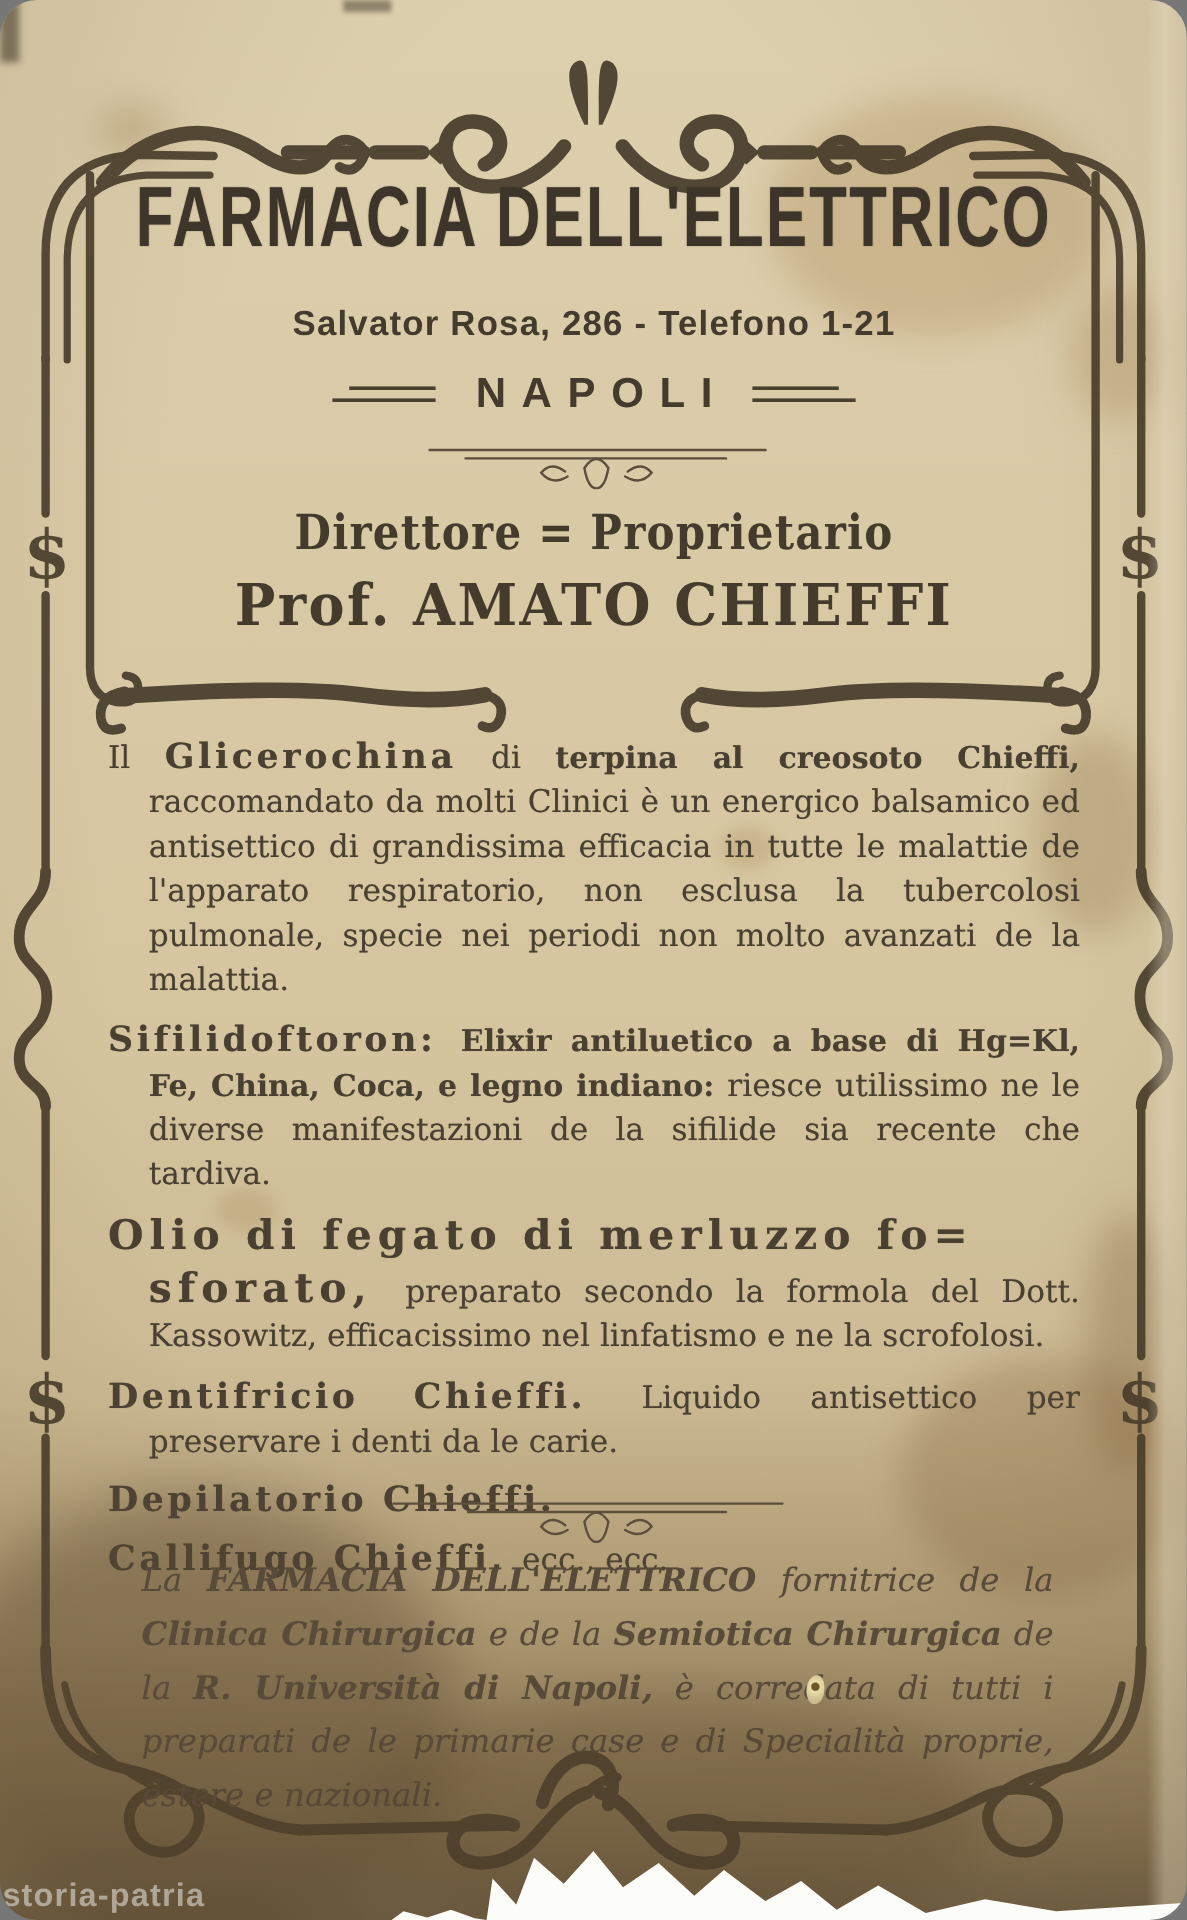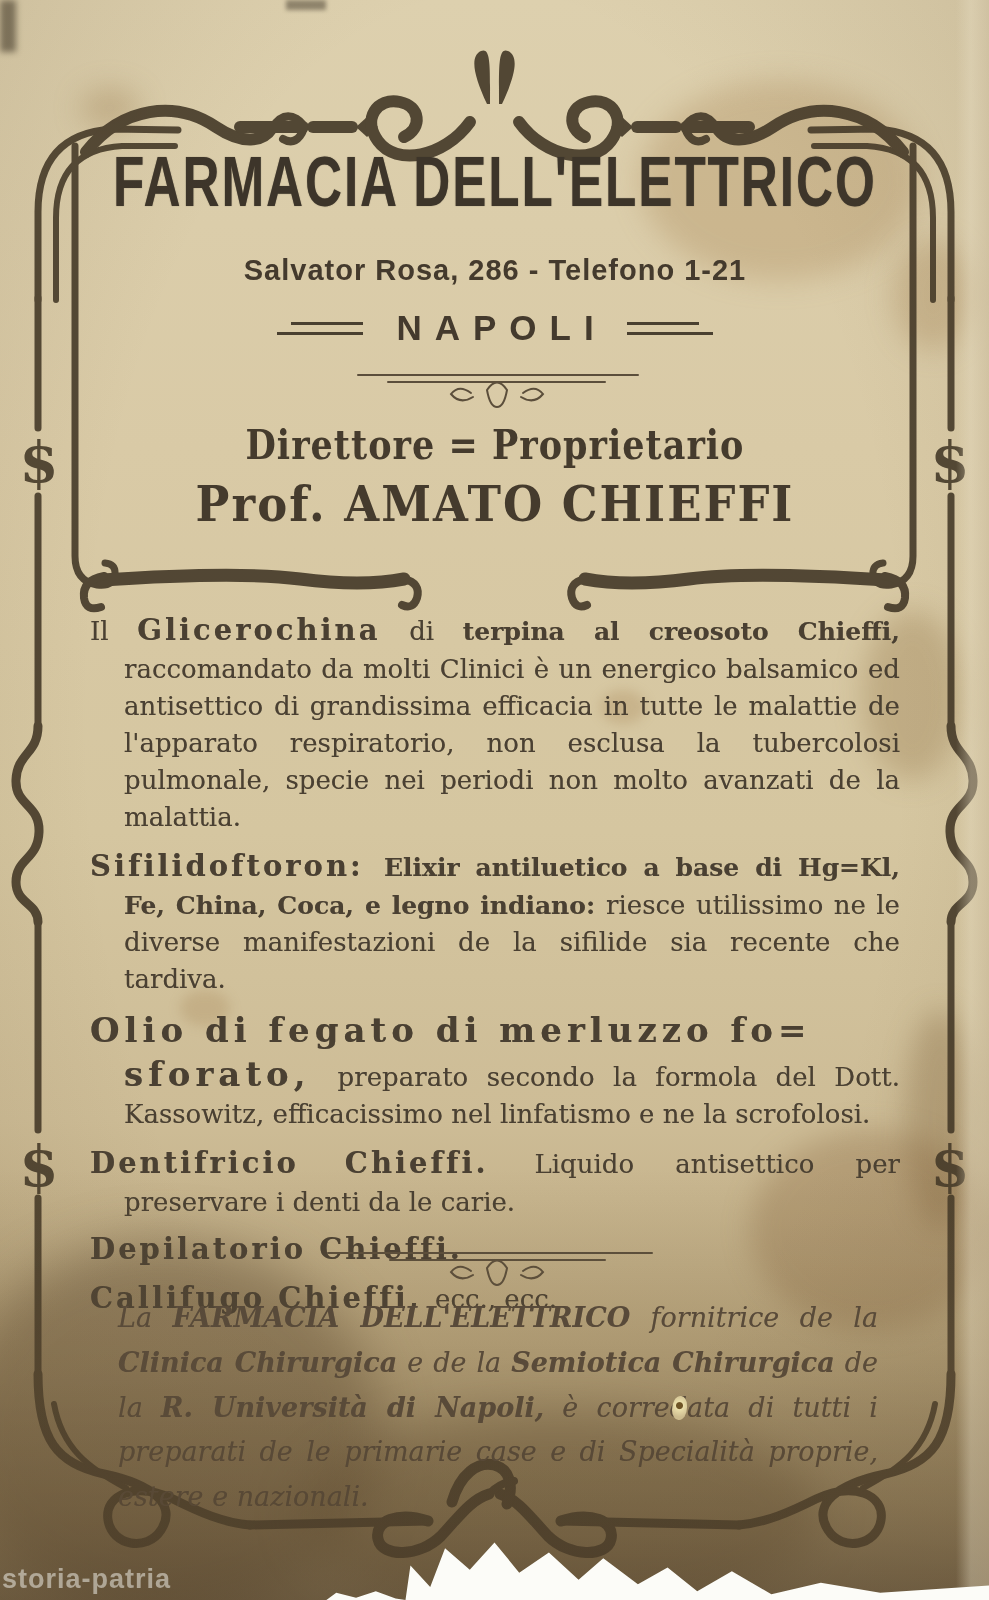--- a/index.html
+++ b/index.html
@@ -1,18 +1,18 @@
 <!DOCTYPE html>
 <html><head>
 <meta charset="utf-8">
 <style>
   html,body{margin:0;padding:0;background:#777;}
   .page{position:relative;width:989px;height:1600px;overflow:hidden;
     font-family:"DejaVu Serif",serif;
-    background:linear-gradient(180deg,#ddd0ae 0%,#d9caa6 28%,#d5c6a0 52%,#cdbc96 70%,#bca87f 84%,#a5916a 94%,#8f7c5c 100%);}
+    background:linear-gradient(180deg,#ddd0ae 0%,#d9caa6 28%,#d5c6a0 52%,#cdbc96 70%,#bca87f 84%,#a5916a 94%,#8f7c5c 100%);border-radius:31px;}
   .layer{position:absolute;inset:0;}
   
   .stain{position:absolute;border-radius:50%;filter:blur(14px);pointer-events:none;}
   .s1{left:640px;top:80px;width:280px;height:200px;background:rgba(164,128,78,.30);}
   .s2{left:893px;top:240px;width:80px;height:110px;background:rgba(150,112,62,.26);}
   .s3{left:80px;top:88px;width:60px;height:40px;background:rgba(142,106,58,.28);}
   .s4{left:862px;top:610px;width:100px;height:170px;background:rgba(134,100,54,.28);}
   .s5{left:905px;top:1010px;width:70px;height:220px;background:rgba(120,90,50,.30);}
   .s6{left:-50px;top:1240px;width:430px;height:380px;background:rgba(86,66,42,.42);filter:blur(26px);}
   .s7{left:300px;top:1410px;width:520px;height:210px;background:rgba(96,76,48,.34);filter:blur(22px);}

